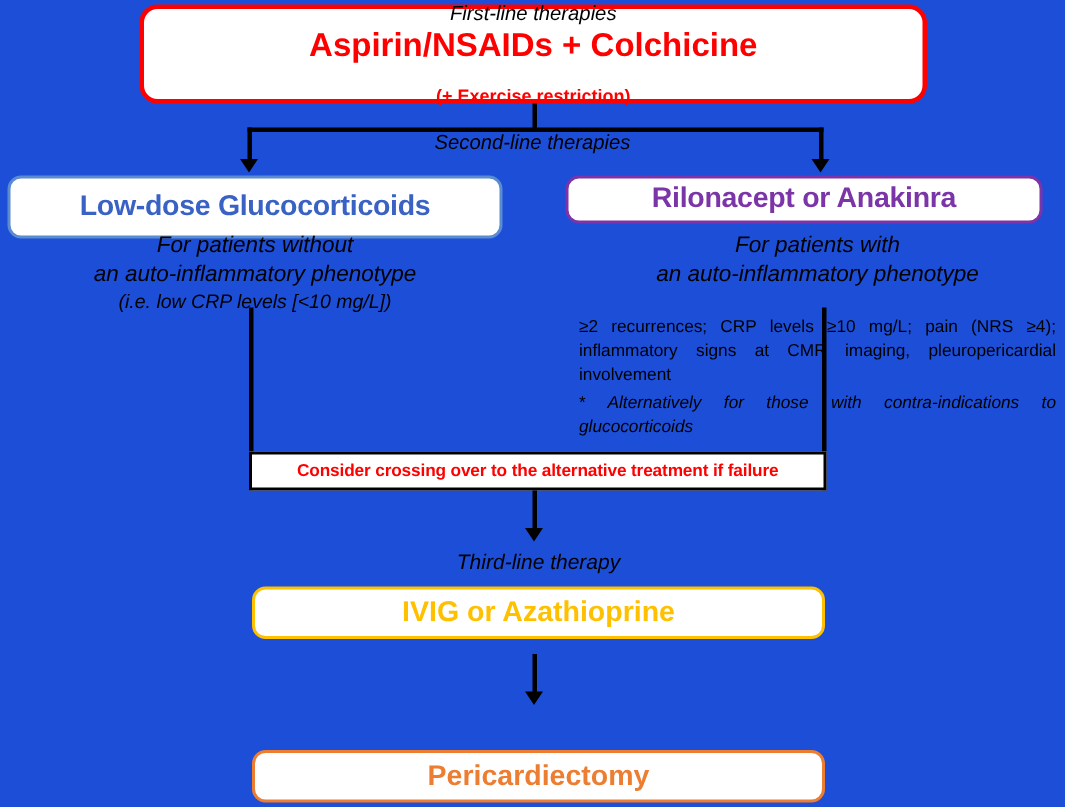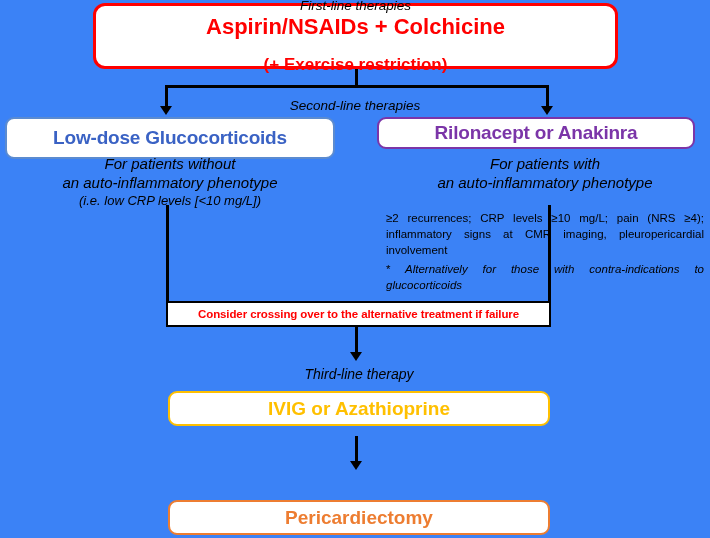--- a/index.html
+++ b/index.html
@@ -4,21 +4,21 @@
 <style>
   html, body {
     margin: 0;
     padding: 0;
     background: #ffffff;
   }
   #canvas {
     position: relative;
     width: 710px;
     height: 538px;
-    background: #3b82f6;
+    background: #1d4ed8;
     font-family: "Liberation Sans", sans-serif;
     overflow: hidden;
   }
 
   
   .box {
     position: absolute;
     box-sizing: border-box;
     background: #ffffff;
     border-style: solid;
@@ -47,21 +47,21 @@
     line-height: 1.15;
   }
   #first-title {
     font-size: 22px;
     font-weight: bold;
     color: #ff0000;
     line-height: 1.15;
     margin-top: 1px;
   }
   #first-sub {
-    font-size: 17px;
+    font-size: 12px;
     font-weight: bold;
     color: #ff0000;
     line-height: 1.15;
     margin-top: 15px;
   }
 
   
   #box-glc {
     left: 5px;
     top: 117px;
@@ -161,21 +161,21 @@
     border-top: 9px solid #000000;
   }
 
   
   .ftext {
     position: absolute;
     color: #000000;
   }
   #lbl-second {
     left: 0;
-    top: 98px;
+    top: 87px;
     width: 710px;
     text-align: center;
     font-size: 13.5px;
     font-style: italic;
   }
   #lbl-third {
     left: 168px;
     top: 366px;
     width: 382px;
     text-align: center;

